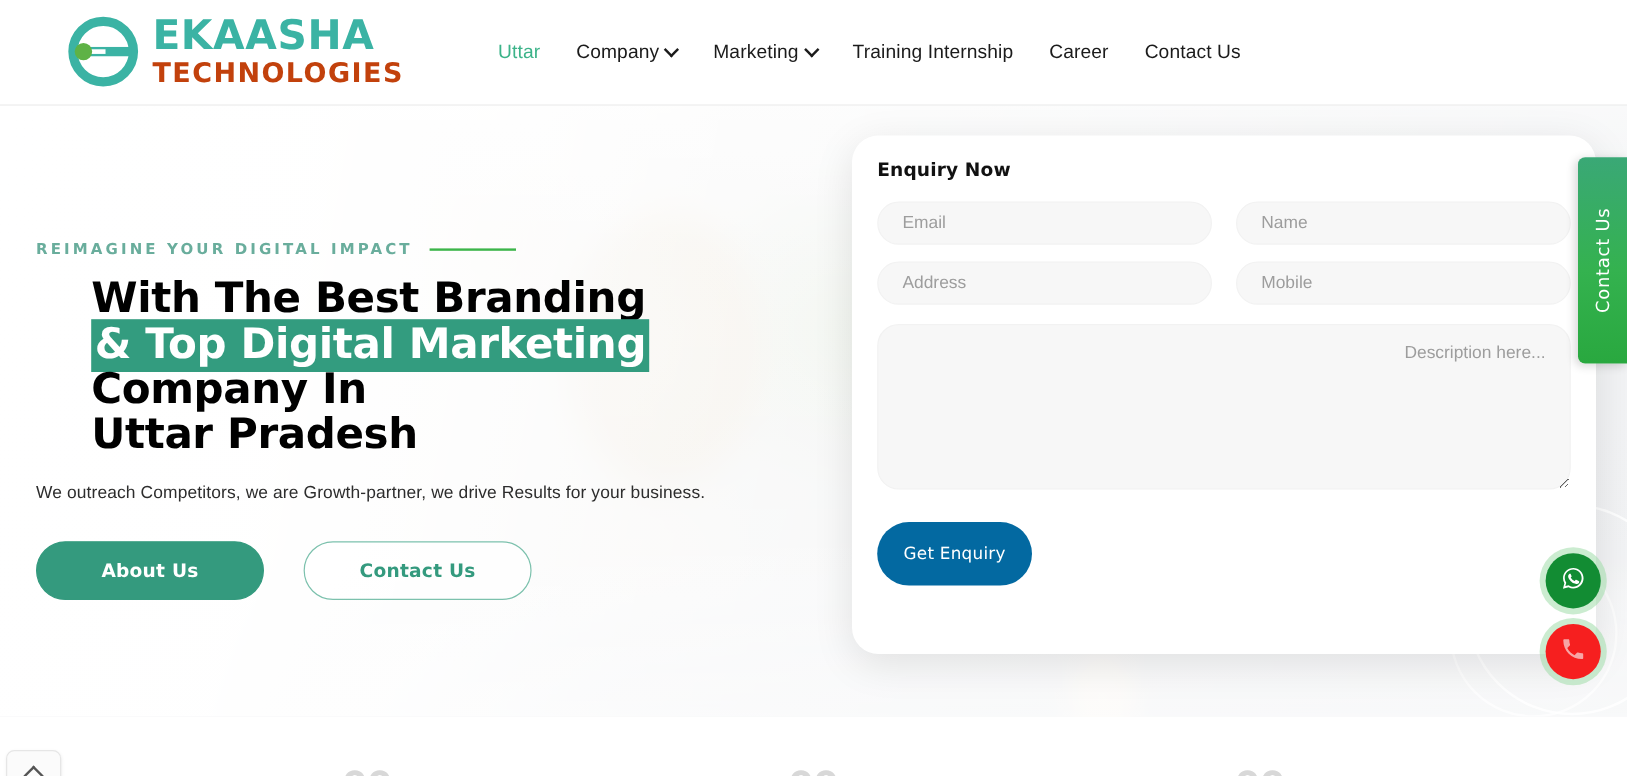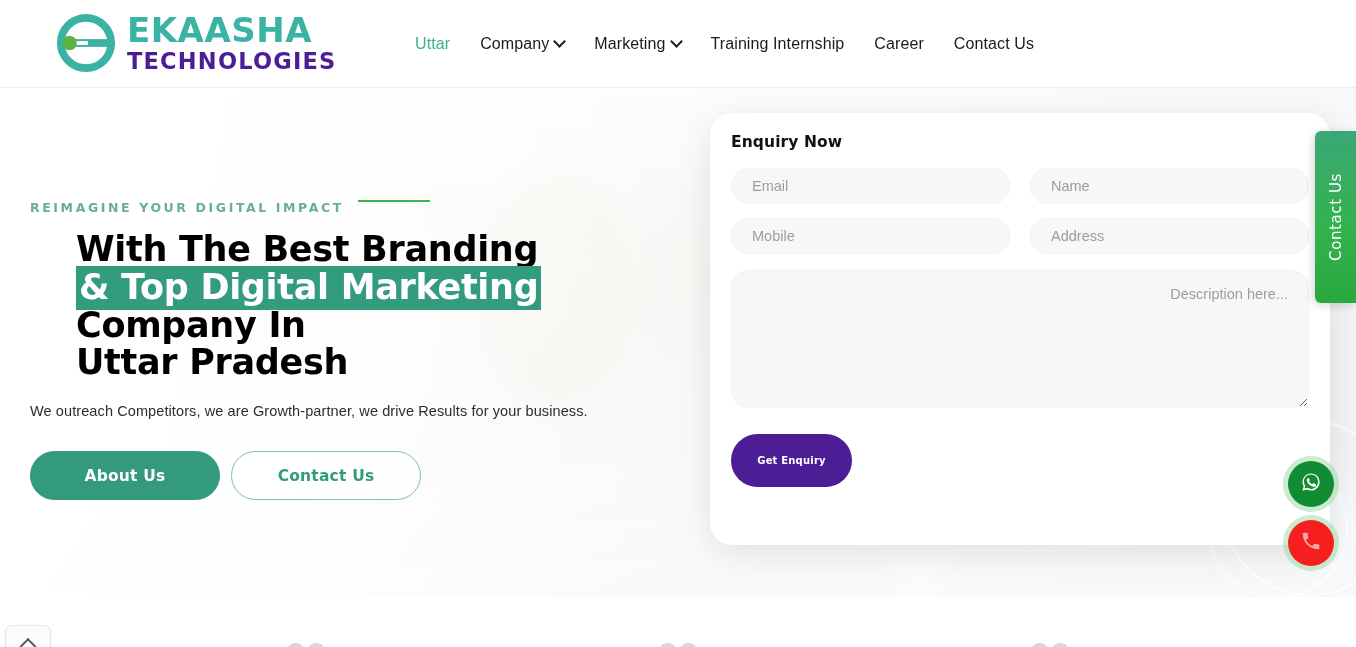--- a/index.html
+++ b/index.html
@@ -49,21 +49,21 @@
     font-size: 34px;
     font-weight: 700;
     letter-spacing: .5px;
     color: #3bb3a4;
     font-family: "DejaVu Sans", sans-serif;
   }
   .logo-bottom {
     font-size: 22.5px;
     font-weight: 700;
     letter-spacing: 1.2px;
-    color: #4c1d95;
+    color: #c2410c;
     margin-top: 3px;
     font-family: "DejaVu Sans", sans-serif;
   }
 
   .nav {
     position: absolute;
     left: 400px;
     top: 0;
     height: 88px;
     display: flex;
@@ -169,21 +169,21 @@
   }
 
   
   .hero-copy {
     position: absolute;
     left: 30px;
     top: 112px;
     width: 660px;
     z-index: 6;
   }
-  .eyebrow-row { display: flex; align-items: flex-start; gap: 14px; }
+  .eyebrow-row { display: flex; align-items: center; gap: 14px; }
   .eyebrow {
     font-size: 12.5px;
     font-weight: 700;
     letter-spacing: 2.6px;
     color: #69ad9c;
     white-space: nowrap;
     font-family: "DejaVu Sans", sans-serif;
   }
   .eyebrow-line {
     width: 72px; height: 2px;
@@ -208,21 +208,21 @@
   }
   .hero-sub {
     margin-top: 21px;
     font-size: 14.5px;
     color: #2d2d2d;
     letter-spacing: .1px;
   }
   .hero-btns {
     margin-top: 32px;
     display: flex;
-    gap: 11px;
+    gap: 33px;
   }
   .btn {
     height: 49px;
     min-width: 190px;
     border-radius: 25px;
     display: flex;
     align-items: center;
     justify-content: center;
     font-size: 15.5px;
     font-weight: 700;
@@ -296,24 +296,24 @@
     text-align: right;
   }
   .textarea::placeholder { color: #9d9d9d; }
   .submit-btn {
     margin-top: 22px;
     height: 53px;
     min-width: 121px;
     padding: 0 22px;
     border: none;
     border-radius: 27px;
-    background: #4c1d95;
+    background: #0369a1;
     color: #ffffff;
-    font-size: 10px;
-    font-weight: 700;
+    font-size: 14px;
+    font-weight: 400;
     cursor: pointer;
     font-family: "DejaVu Sans", sans-serif;
     letter-spacing: .2px;
   }
 
   
   .side-tab {
     position: absolute;
     right: 0;
     top: 131px;
@@ -473,22 +473,22 @@
       </div>
     </div>
   </section>
 
   <div class="enquiry-card">
     <div class="enquiry-title">Enquiry Now</div>
 
     <div class="field-grid">
       <input class="field" type="text" placeholder="Email" style="">
       <input class="field" type="text" placeholder="Name" style="">
+      <input class="field" type="text" placeholder="Address" style="">
       <input class="field" type="text" placeholder="Mobile" style="">
-      <input class="field" type="text" placeholder="Address" style="">
     </div>
 
     <textarea class="textarea" placeholder="Description here..." style=""></textarea>
 
     <button class="submit-btn">Get Enquiry</button>
   </div>
 
   <div class="side-tab">
     <span>Contact Us</span>
   </div>

